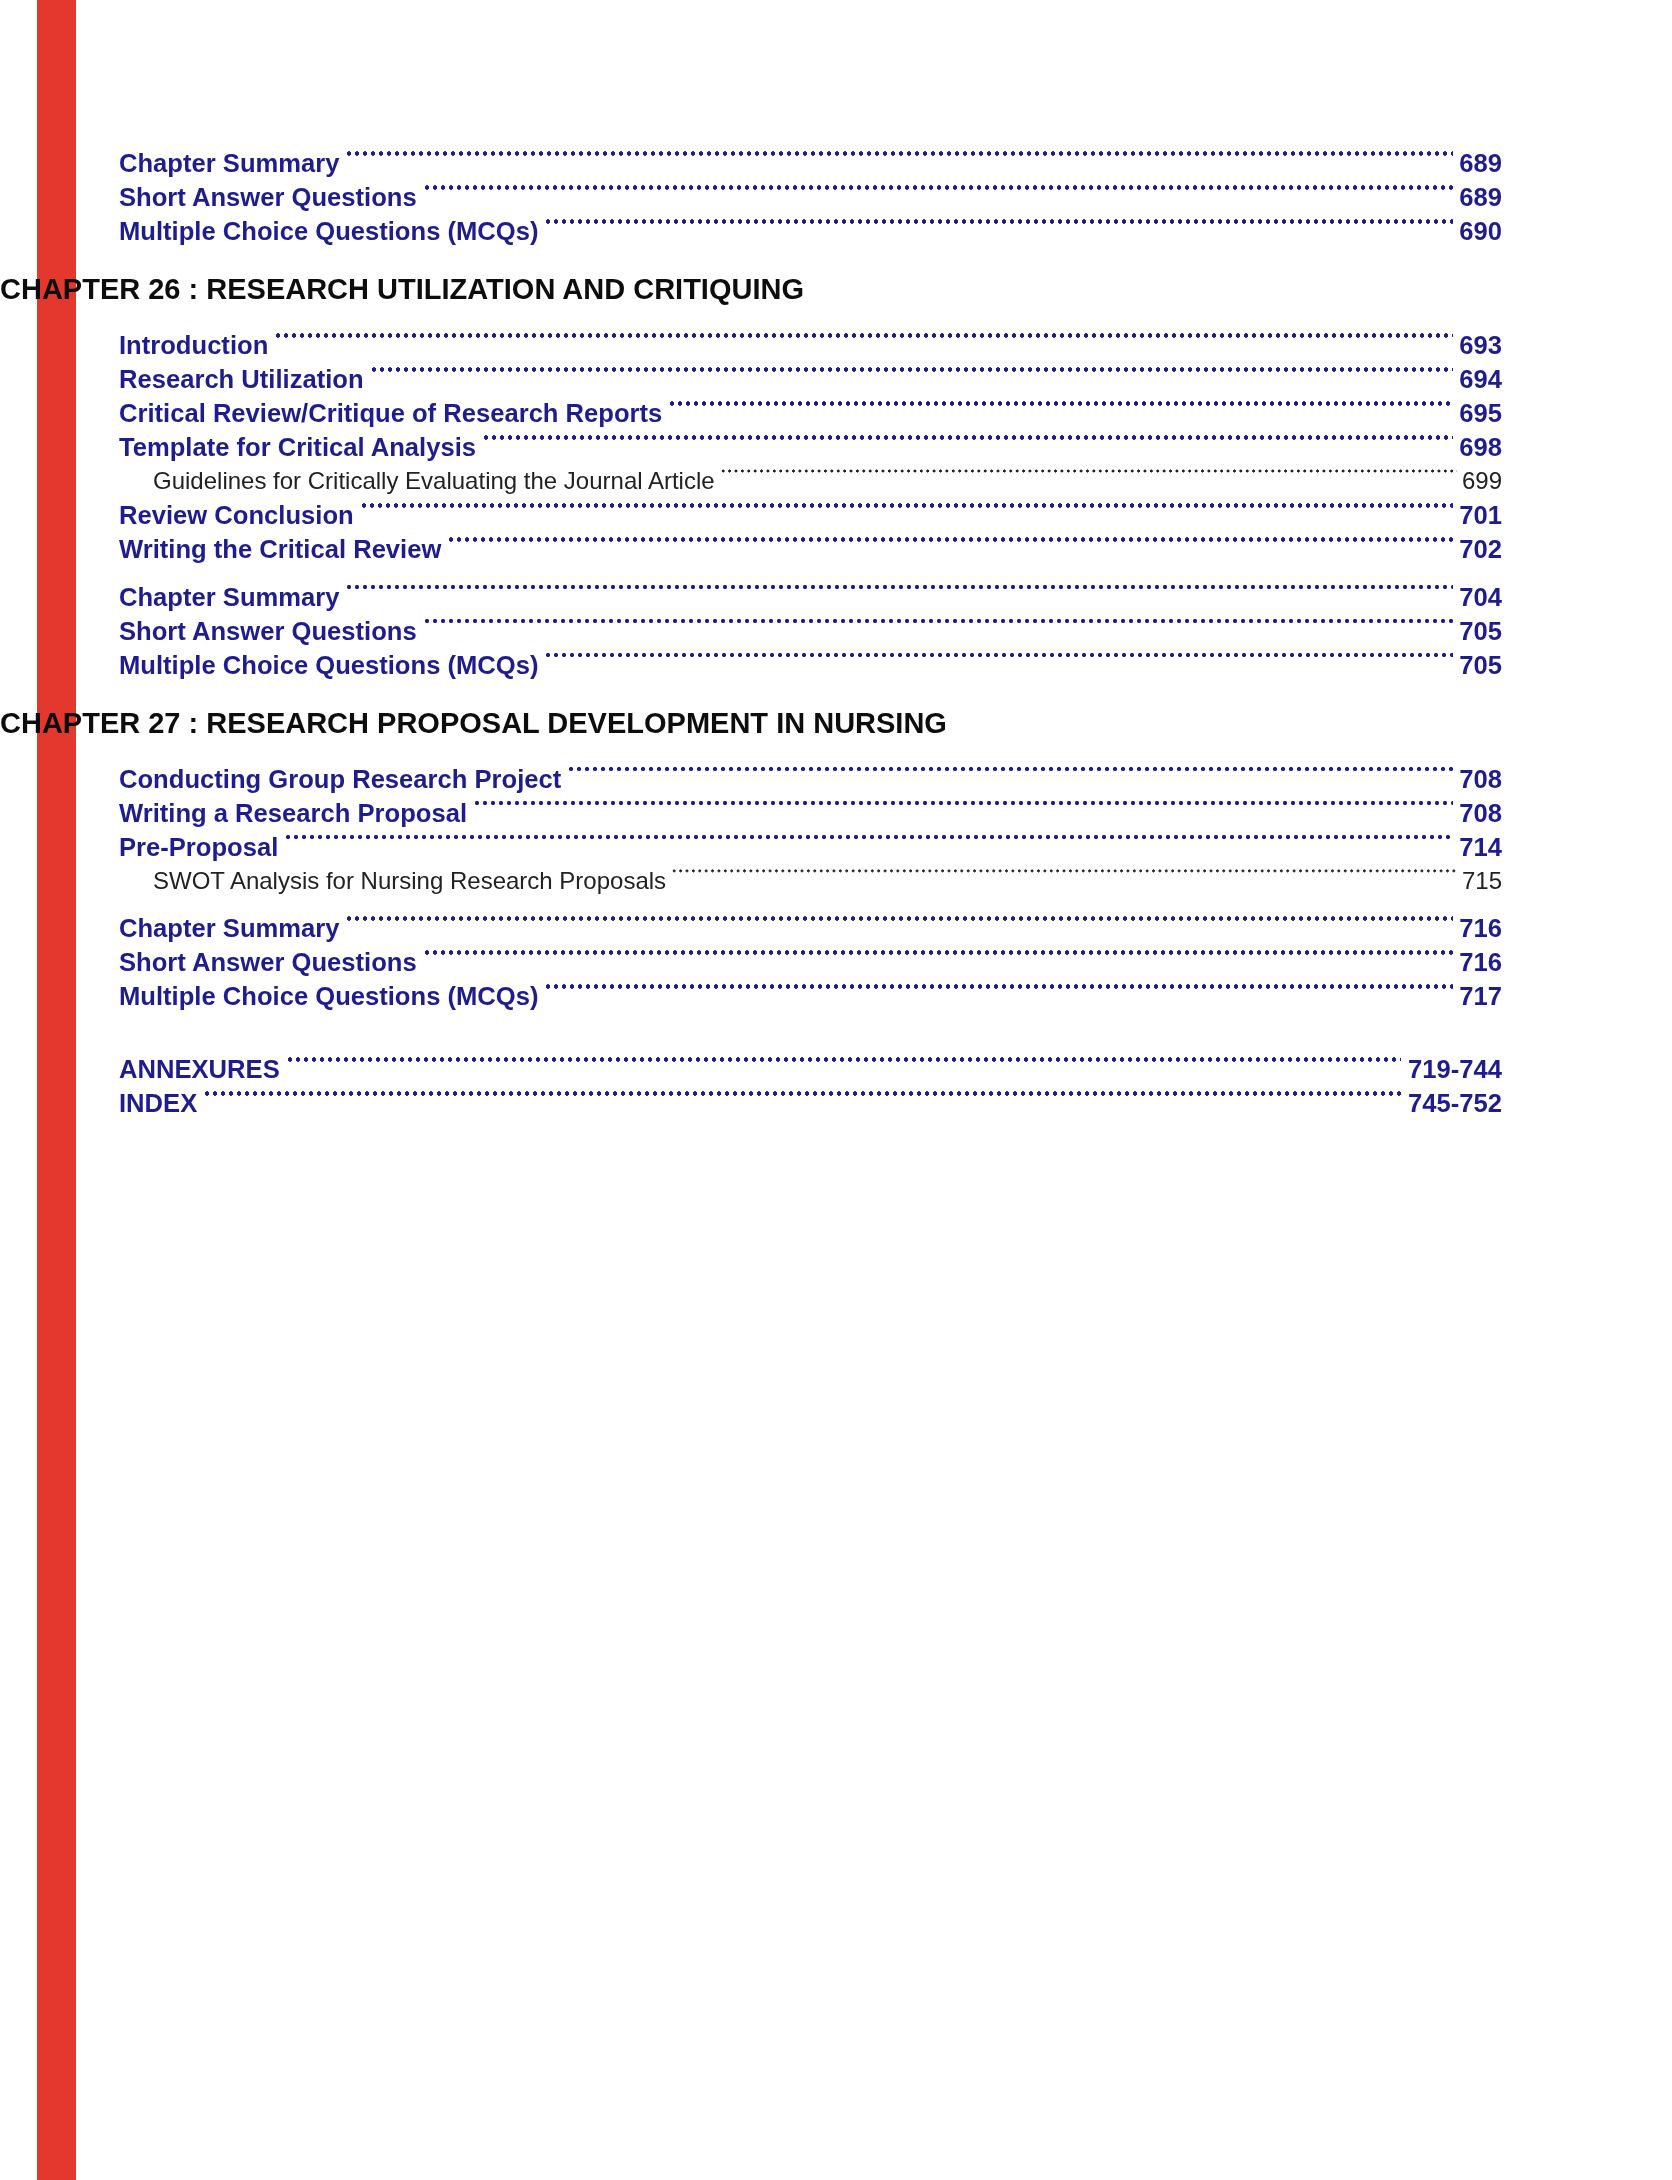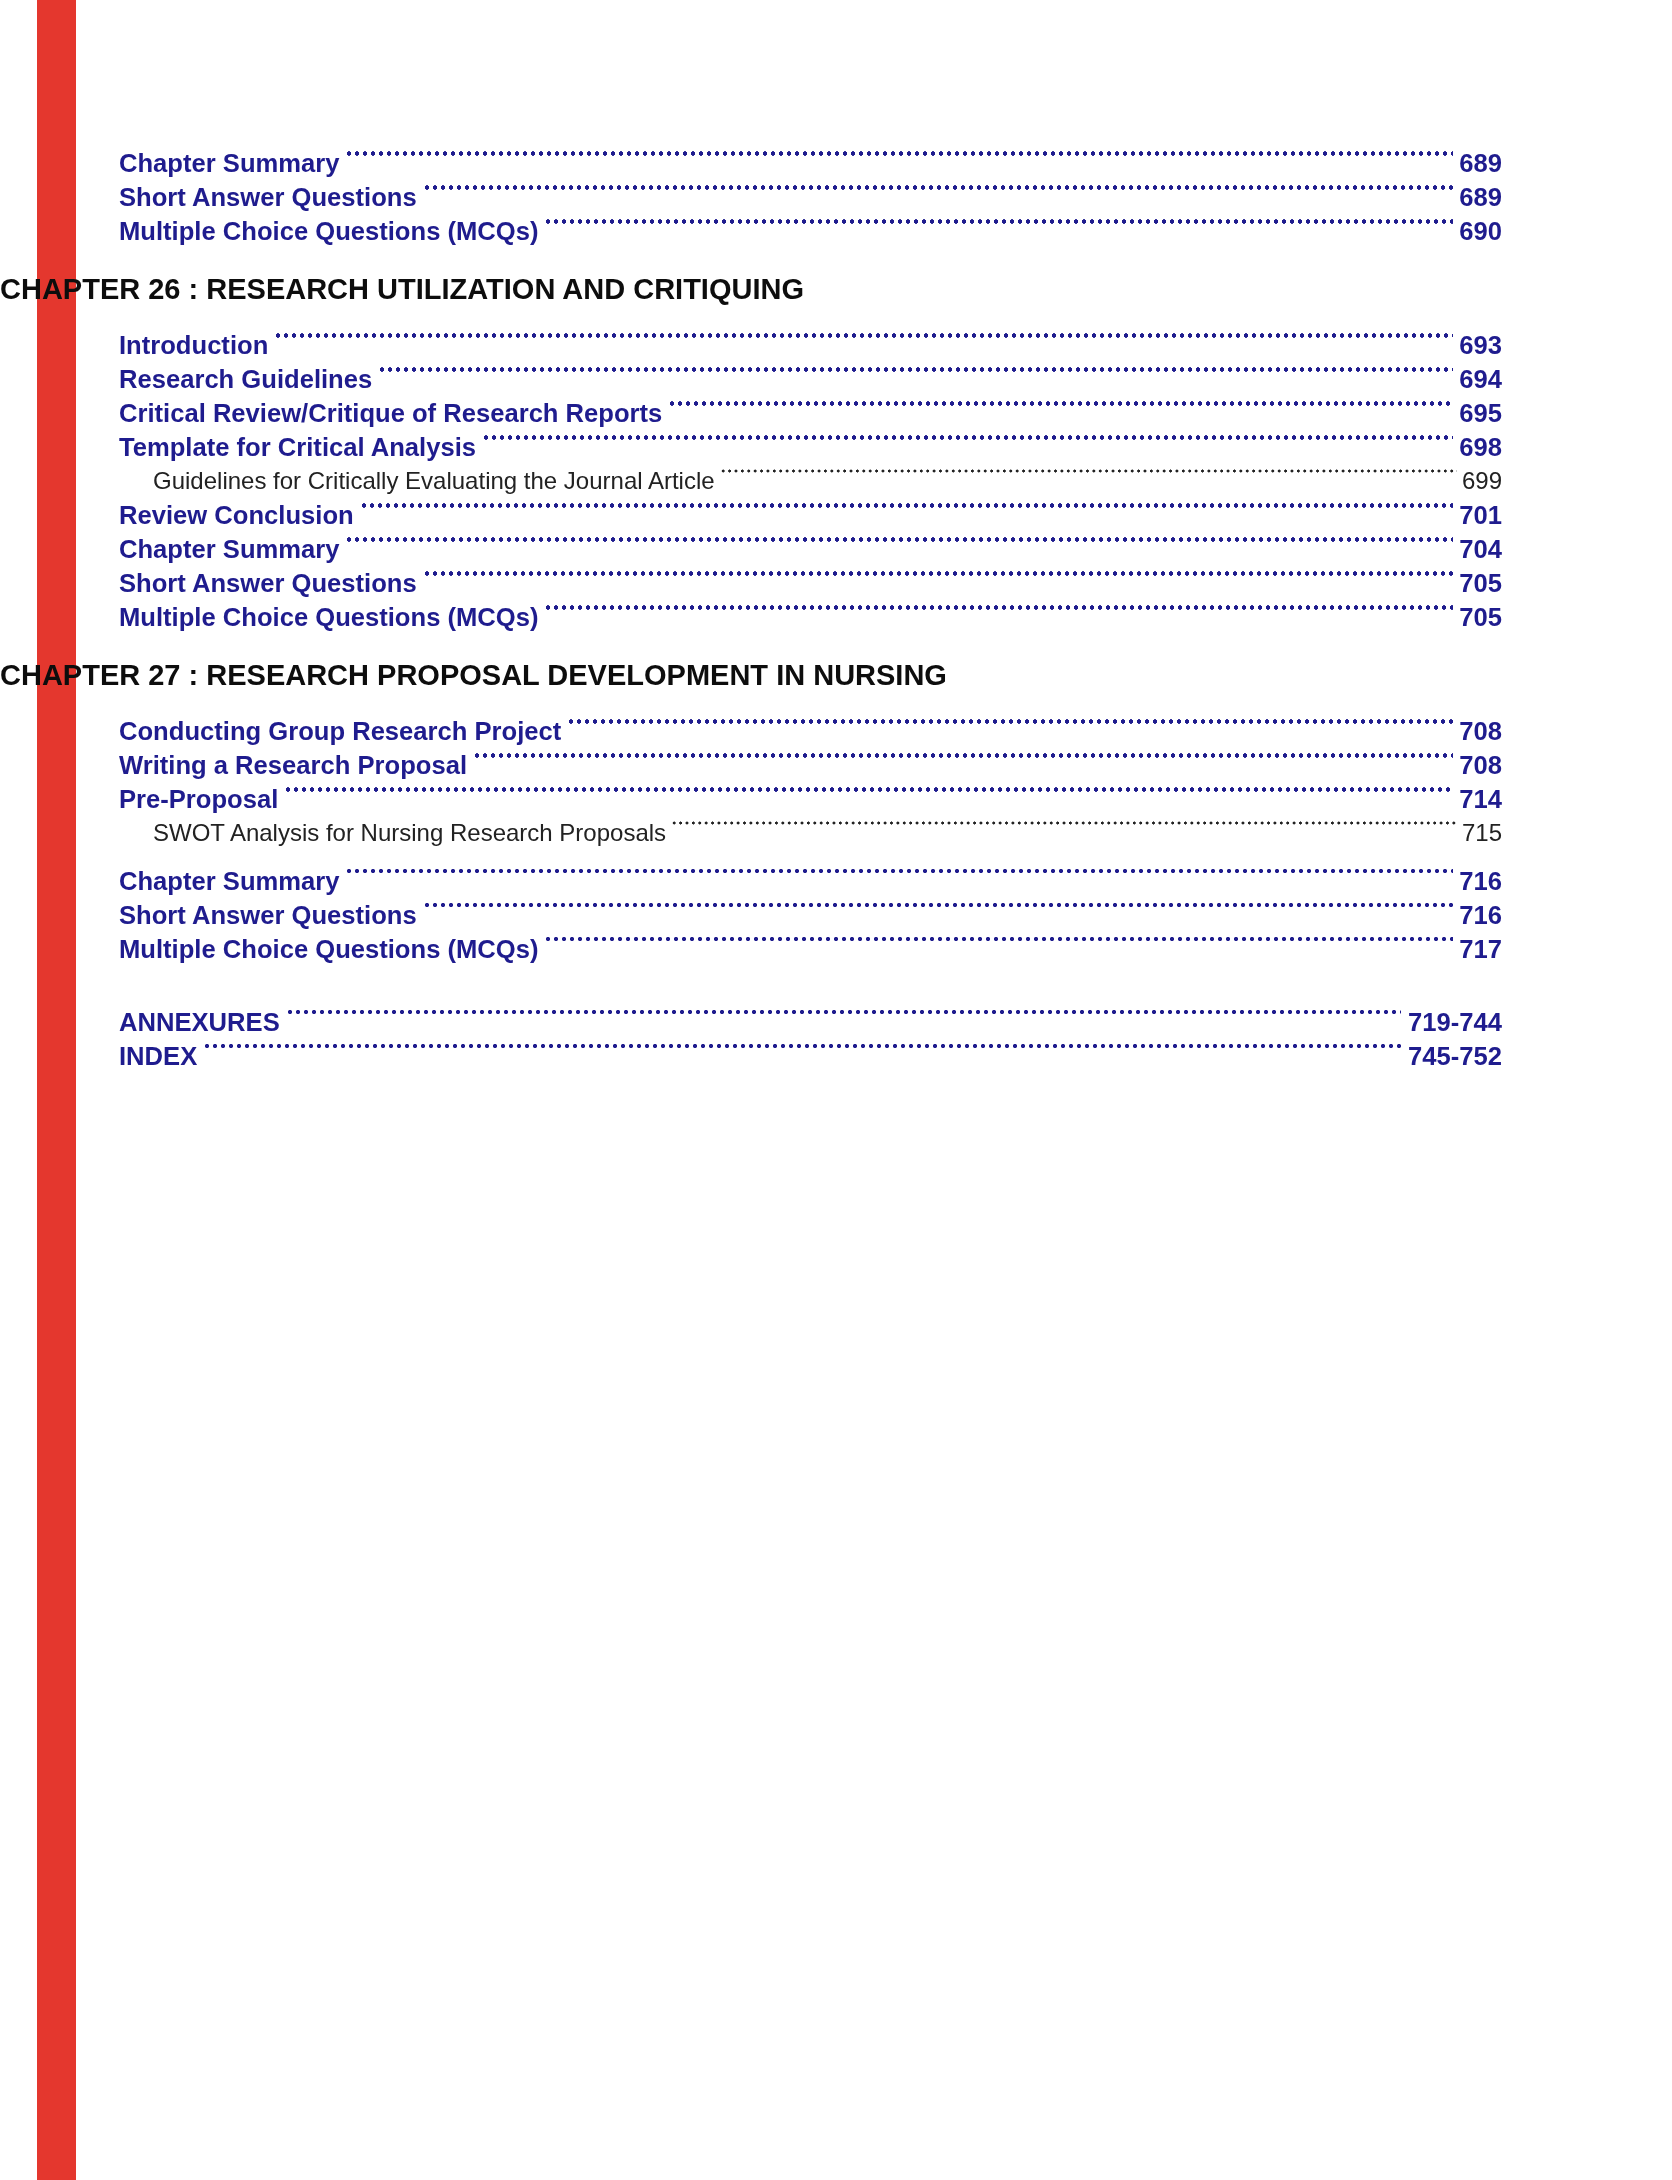--- a/index.html
+++ b/index.html
@@ -100,21 +100,21 @@
   </div>
       <div class="toc-heading">
     <span>CHAPTER 26 : RESEARCH UTILIZATION AND CRITIQUING</span>
   </div>
       <div class="toc-row main">
     <span class="label">Introduction</span>
     <span class="leader"></span>
     <span class="pagenum">693</span>
   </div>
       <div class="toc-row main">
-    <span class="label">Research Guidelines</span>
+    <span class="label">Research Utilization</span>
     <span class="leader"></span>
     <span class="pagenum">694</span>
   </div>
       <div class="toc-row main">
     <span class="label">Critical Review/Critique of Research Reports</span>
     <span class="leader"></span>
     <span class="pagenum">695</span>
   </div>
       <div class="toc-row main">
     <span class="label">Template for Critical Analysis</span>
@@ -123,20 +123,25 @@
   </div>
       <div class="toc-row sub">
     <span class="label">Guidelines for Critically Evaluating the Journal Article</span>
     <span class="leader"></span>
     <span class="pagenum">699</span>
   </div>
       <div class="toc-row main">
     <span class="label">Review Conclusion</span>
     <span class="leader"></span>
     <span class="pagenum">701</span>
+  </div>
+      <div class="toc-row main gap-small">
+    <span class="label">Writing the Critical Review</span>
+    <span class="leader"></span>
+    <span class="pagenum">702</span>
   </div>
       <div class="toc-row main">
     <span class="label">Chapter Summary</span>
     <span class="leader"></span>
     <span class="pagenum">704</span>
   </div>
       <div class="toc-row main">
     <span class="label">Short Answer Questions</span>
     <span class="leader"></span>
     <span class="pagenum">705</span>

